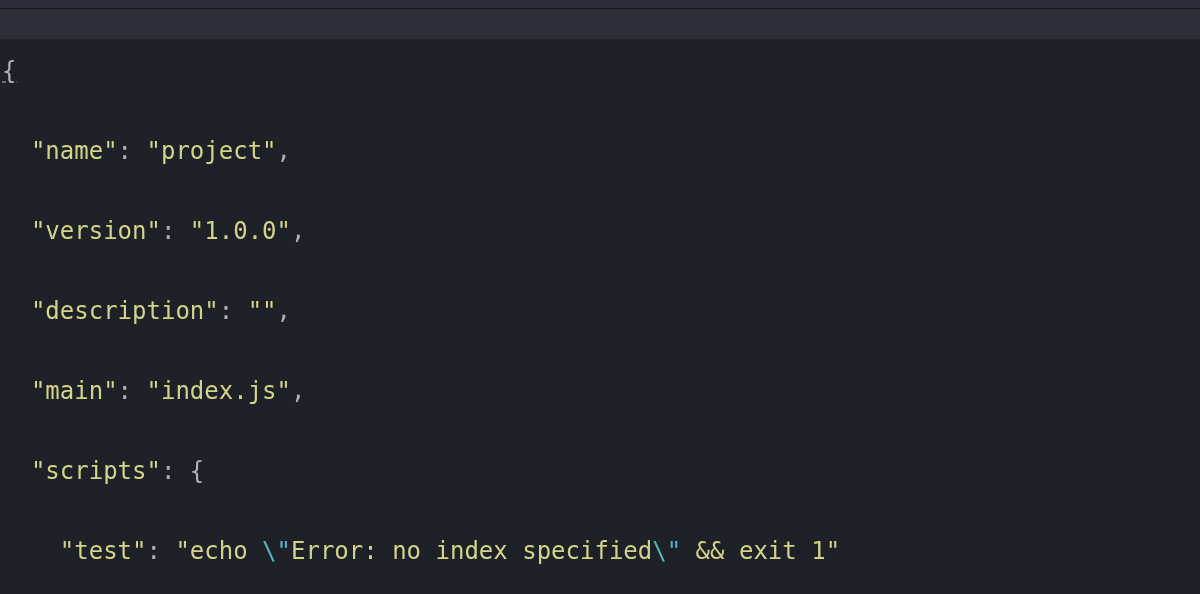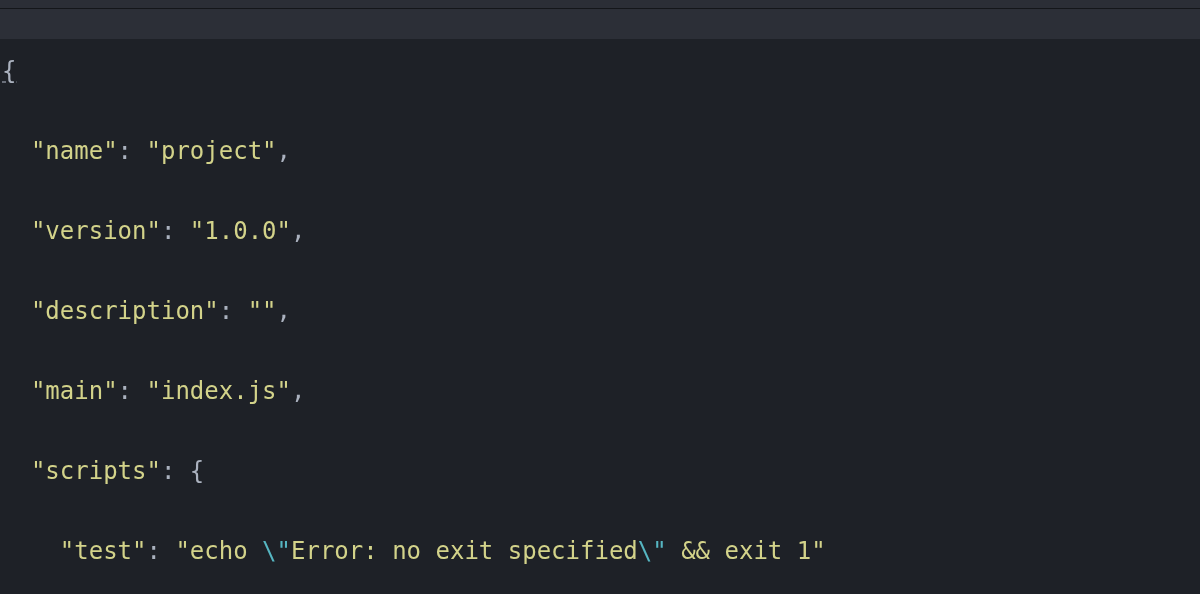--- a/index.html
+++ b/index.html
@@ -45,21 +45,21 @@
 <div class="top-bar"></div>
 <div class="highlight-strip"></div>
 
 <div class="editor">
 <span class="ln"><span class="brace-hi">{</span></span>
 <span class="ln">  <span class="key">"name"</span><span class="punc">: </span><span class="str">"project"</span><span class="punc">,</span></span>
 <span class="ln">  <span class="key">"version"</span><span class="punc">: </span><span class="str">"1.0.0"</span><span class="punc">,</span></span>
 <span class="ln">  <span class="key">"description"</span><span class="punc">: </span><span class="str">""</span><span class="punc">,</span></span>
 <span class="ln">  <span class="key">"main"</span><span class="punc">: </span><span class="str">"index.js"</span><span class="punc">,</span></span>
 <span class="ln">  <span class="key">"scripts"</span><span class="punc">: </span><span class="punc">{</span></span>
-<span class="ln">    <span class="key">"test"</span><span class="punc">: </span><span class="str">"echo </span><span class="esc">\"</span><span class="str">Error: no exit specified</span><span class="esc">\"</span><span class="str"> &amp;&amp; exit 1"</span></span>
+<span class="ln">    <span class="key">"test"</span><span class="punc">: </span><span class="str">"echo </span><span class="esc">\"</span><span class="str">Error: no index specified</span><span class="esc">\"</span><span class="str"> &amp;&amp; exit 1"</span></span>
 
 
 
 
 
 
 
 </div>
 
 </body></html>

